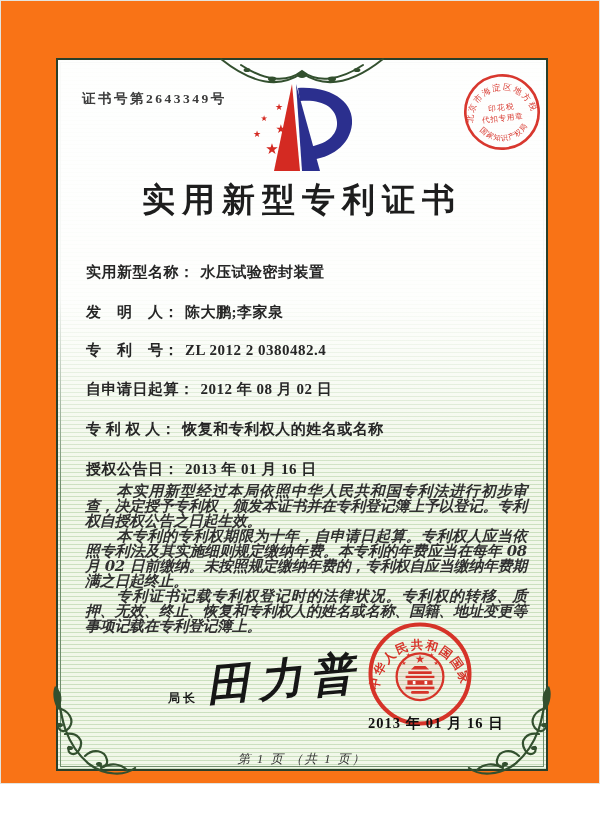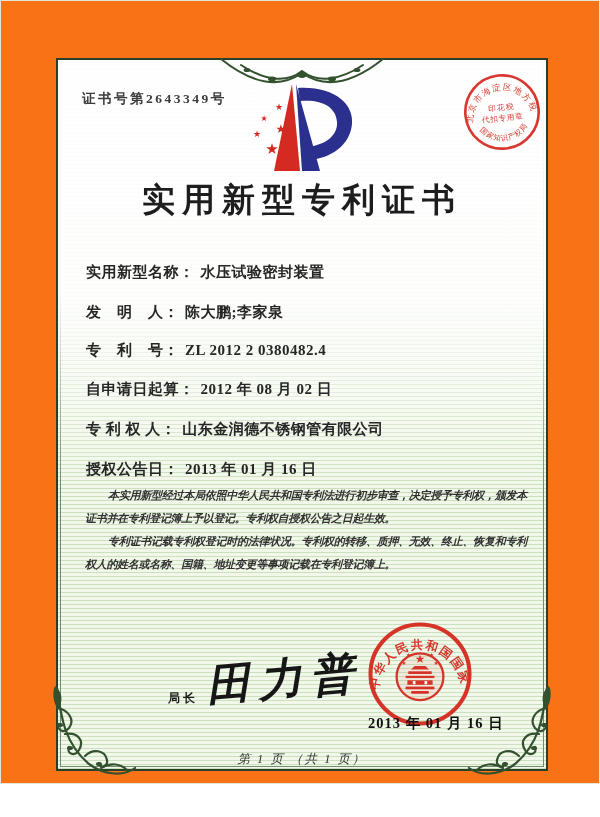--- a/index.html
+++ b/index.html
@@ -19,21 +19,21 @@
     background:linear-gradient(180deg,rgba(255,255,255,.96) 0%,rgba(255,255,255,.92) 55%,rgba(255,255,255,.35) 82%,rgba(255,255,255,0) 100%);}
   .cert-no{position:absolute;z-index:2;left:24px;top:30px;font-size:13.5px;letter-spacing:2.5px;color:#3b3b3b;font-weight:600;}
   .logo{position:absolute;z-index:2;left:170px;top:14px;}
   .tax-stamp{position:absolute;z-index:3;left:404px;top:12px;transform:rotate(-6deg);opacity:.92;}
   .title{position:absolute;z-index:2;left:0;right:0;top:118px;margin:0;text-align:center;
     font-size:33px;font-weight:700;letter-spacing:7px;color:#1d1d1d;font-family:Liberation Mono, monospace;}
   .field{position:absolute;z-index:2;left:28px;font-size:15px;font-weight:600;color:#262626;white-space:nowrap;letter-spacing:.5px;}
   .field .fvalue{margin-left:6px;}
   .paras{position:absolute;z-index:2;left:27px;width:442px;top:424px;
     font-family:"DejaVu Serif","Liberation Serif",serif;font-style:italic;font-weight:600;
-    font-size:11px;line-height:23px;letter-spacing:-0.3px;color:#303030;text-align:justify;}
+    font-size:15px;line-height:15px;letter-spacing:-0.3px;color:#303030;text-align:justify;}
   .paras p{margin:0;text-indent:2.1em;}
   .director{position:absolute;z-index:2;left:110px;top:630px;font-size:12px;letter-spacing:3px;color:#1c1c1c;font-weight:600;}
   .signature{position:absolute;z-index:2;left:148px;top:590px;font-size:44px;font-weight:700;font-style:italic;
     letter-spacing:8px;color:#161616;transform:rotate(-5deg);font-family:"DejaVu Serif",serif;}
   .seal{position:absolute;z-index:3;left:308px;top:560px;opacity:.94;}
   .seal-date{position:absolute;z-index:4;left:310px;top:654px;font-size:14.5px;font-weight:700;letter-spacing:1px;color:#101010;}
   .footer{position:absolute;z-index:2;left:0;right:0;top:691px;text-align:center;font-size:12.5px;letter-spacing:2px;color:#333;font-style:italic;}
   .garland{position:absolute;z-index:4;left:50%;top:-7px;transform:translateX(-50%);}
   .corner{position:absolute;z-index:4;}
   .corner-bl{left:-9px;bottom:-11px;}
@@ -132,28 +132,29 @@
     <div class="field" style="top:203px">
       <span class="flabel">实用新型名称：</span><span class="fvalue">水压试验密封装置</span>
     </div>
     <div class="field" style="top:281px">
       <span class="flabel">专　利　号：</span><span class="fvalue">ZL 2012 2 0380482.4</span>
     </div>
     <div class="field" style="top:320px">
       <span class="flabel">自申请日起算：</span><span class="fvalue">2012 年 08 月 02 日</span>
     </div>
     <div class="field" style="top:360px">
-      <span class="flabel">专 利 权 人：</span><span class="fvalue">山东金润德不锈钢管有限公司</span>
+      <span class="flabel">专 利 权 人：</span><span class="fvalue">恢复和专利权人的姓名或名称</span>
     </div>
     <div class="field" style="top:400px">
       <span class="flabel">授权公告日：</span><span class="fvalue">2013 年 01 月 16 日</span>
     </div>
 
     <div class="paras">
       <p>本实用新型经过本局依照中华人民共和国专利法进行初步审查，决定授予专利权，颁发本证书并在专利登记簿上予以登记。专利权自授权公告之日起生效。</p>
+      <p>本专利的专利权期限为十年，自申请日起算。专利权人应当依照专利法及其实施细则规定缴纳年费。本专利的年费应当在每年 08 月 02 日前缴纳。未按照规定缴纳年费的，专利权自应当缴纳年费期满之日起终止。</p>
       <p>专利证书记载专利权登记时的法律状况。专利权的转移、质押、无效、终止、恢复和专利权人的姓名或名称、国籍、地址变更等事项记载在专利登记簿上。</p>
     </div>
 
     <div class="director">局长</div>
     <div class="signature">田力普</div>
 
     <svg class="seal" width="108" height="108" viewBox="0 0 120 120">
       <defs>
         <path id="sealArc" d="M 14 78 A 46 46 0 1 1 106 78" fill="none"></path>
       </defs>

